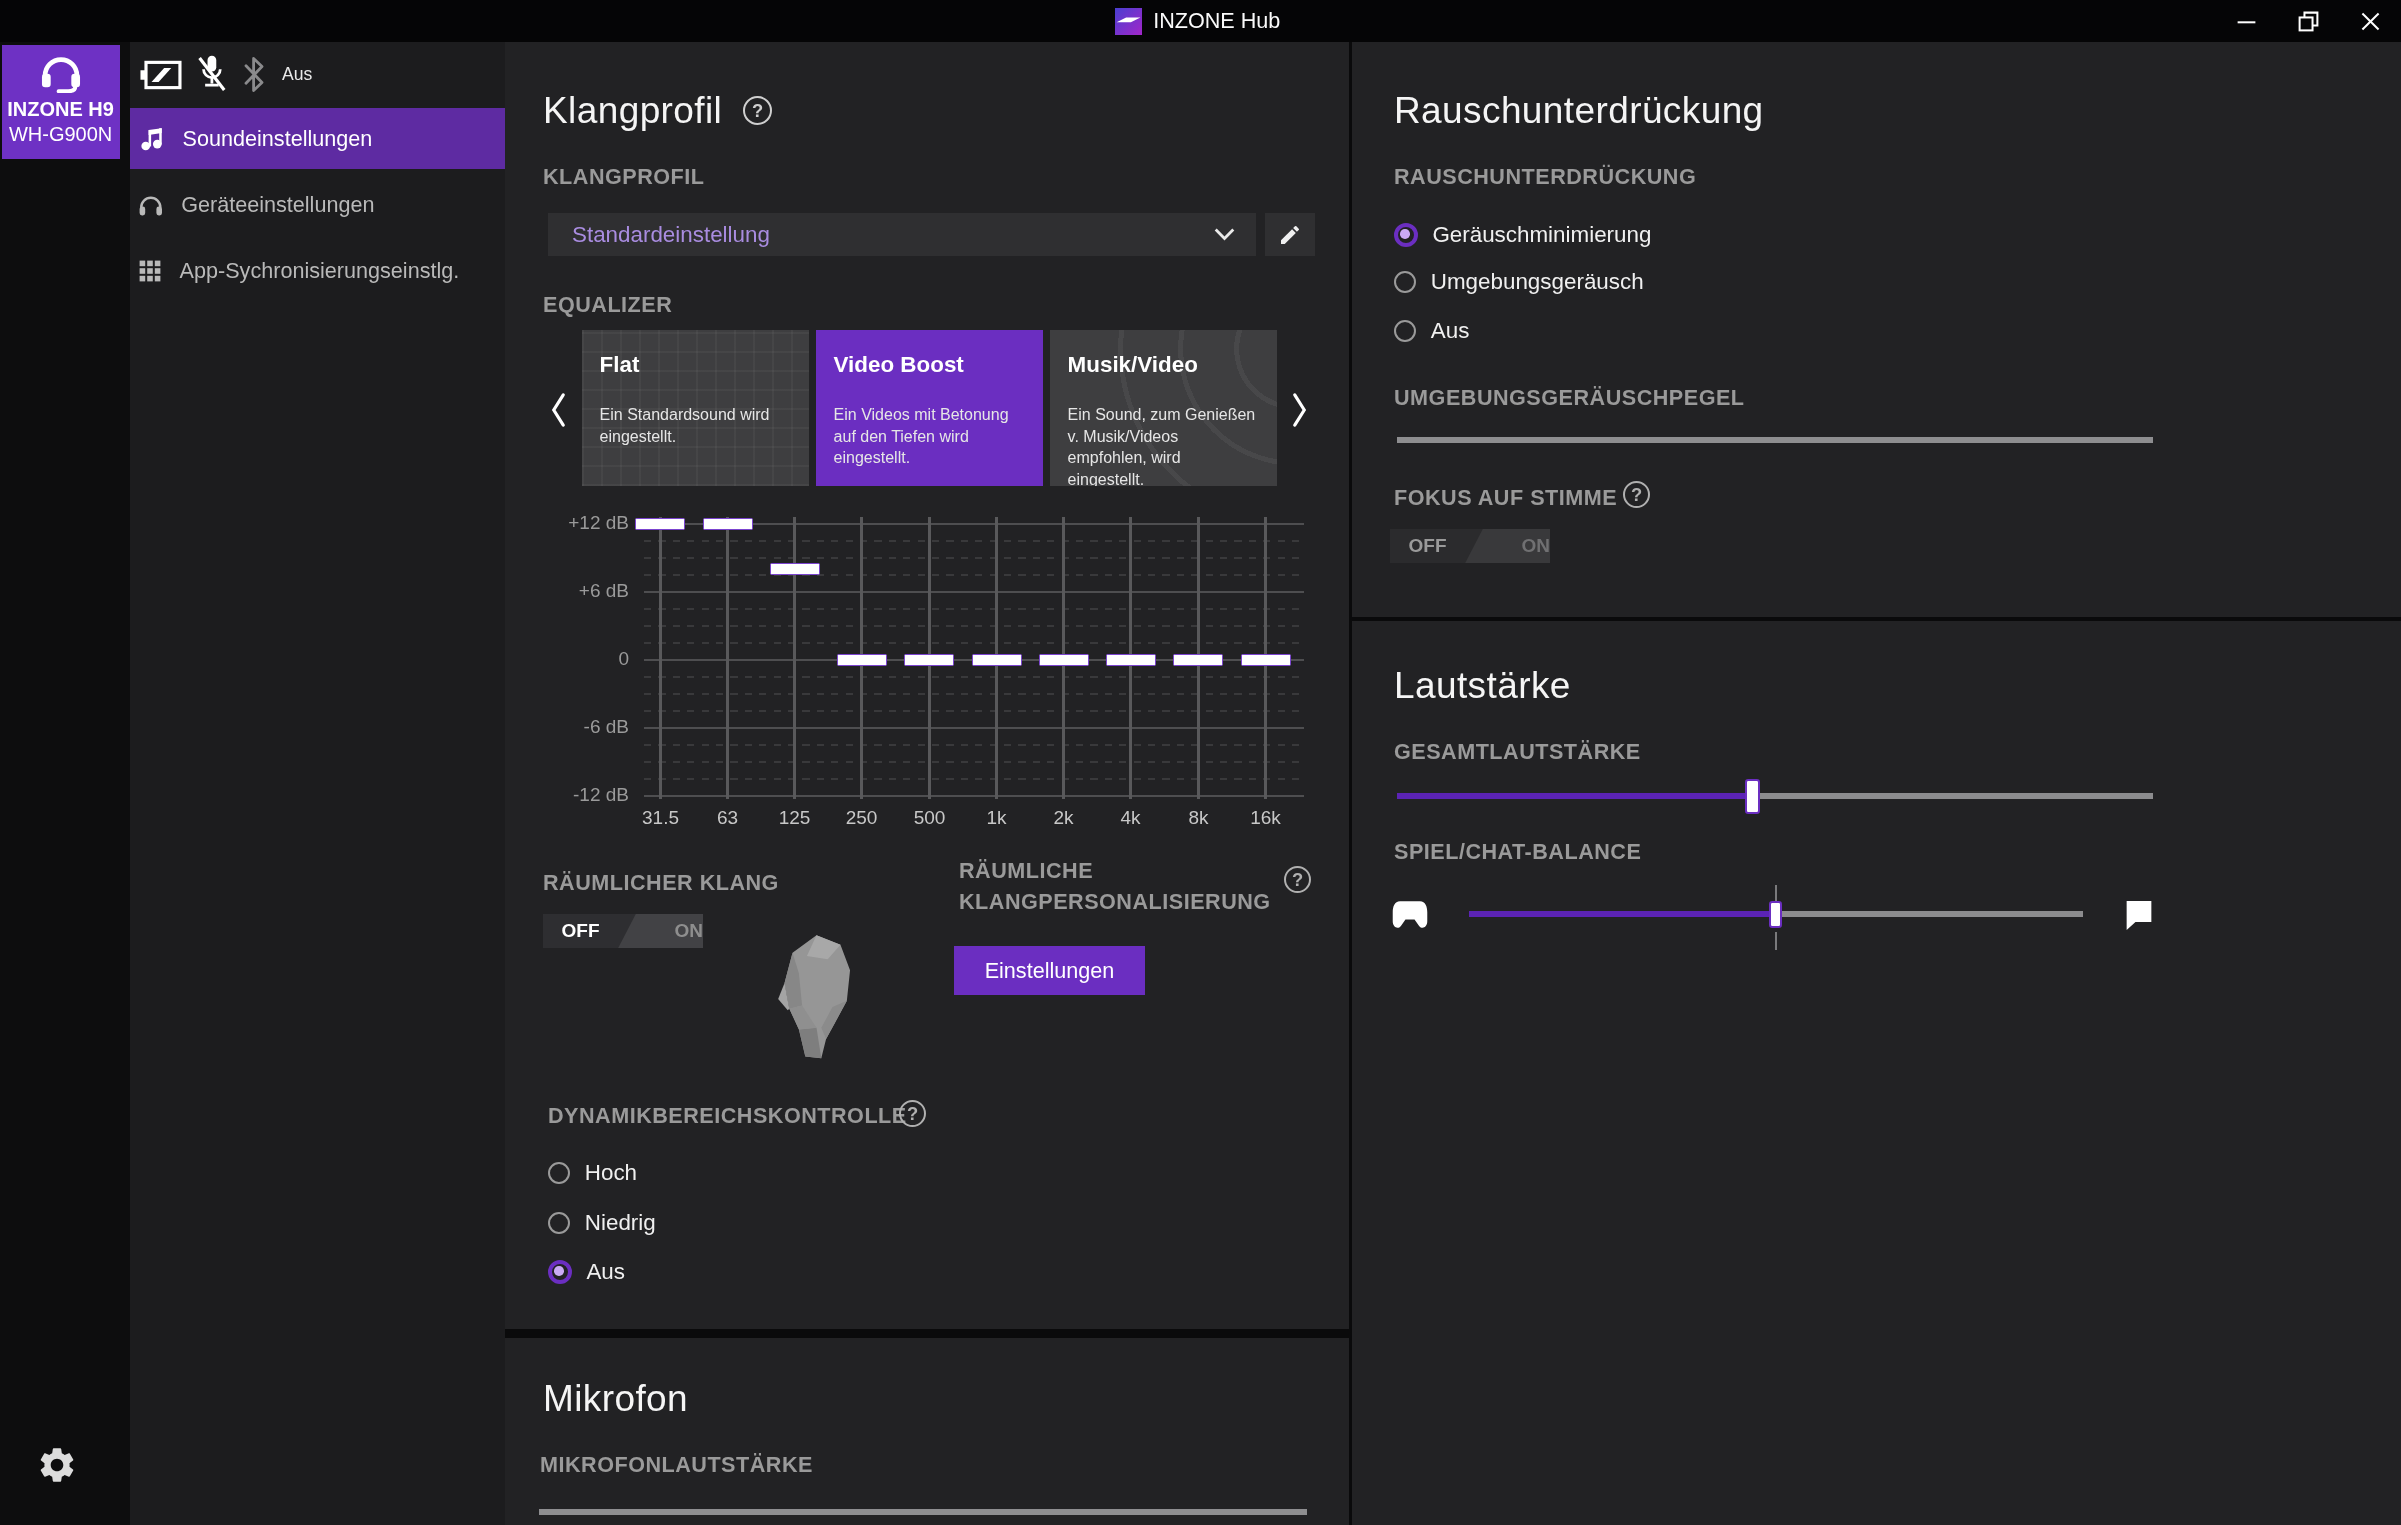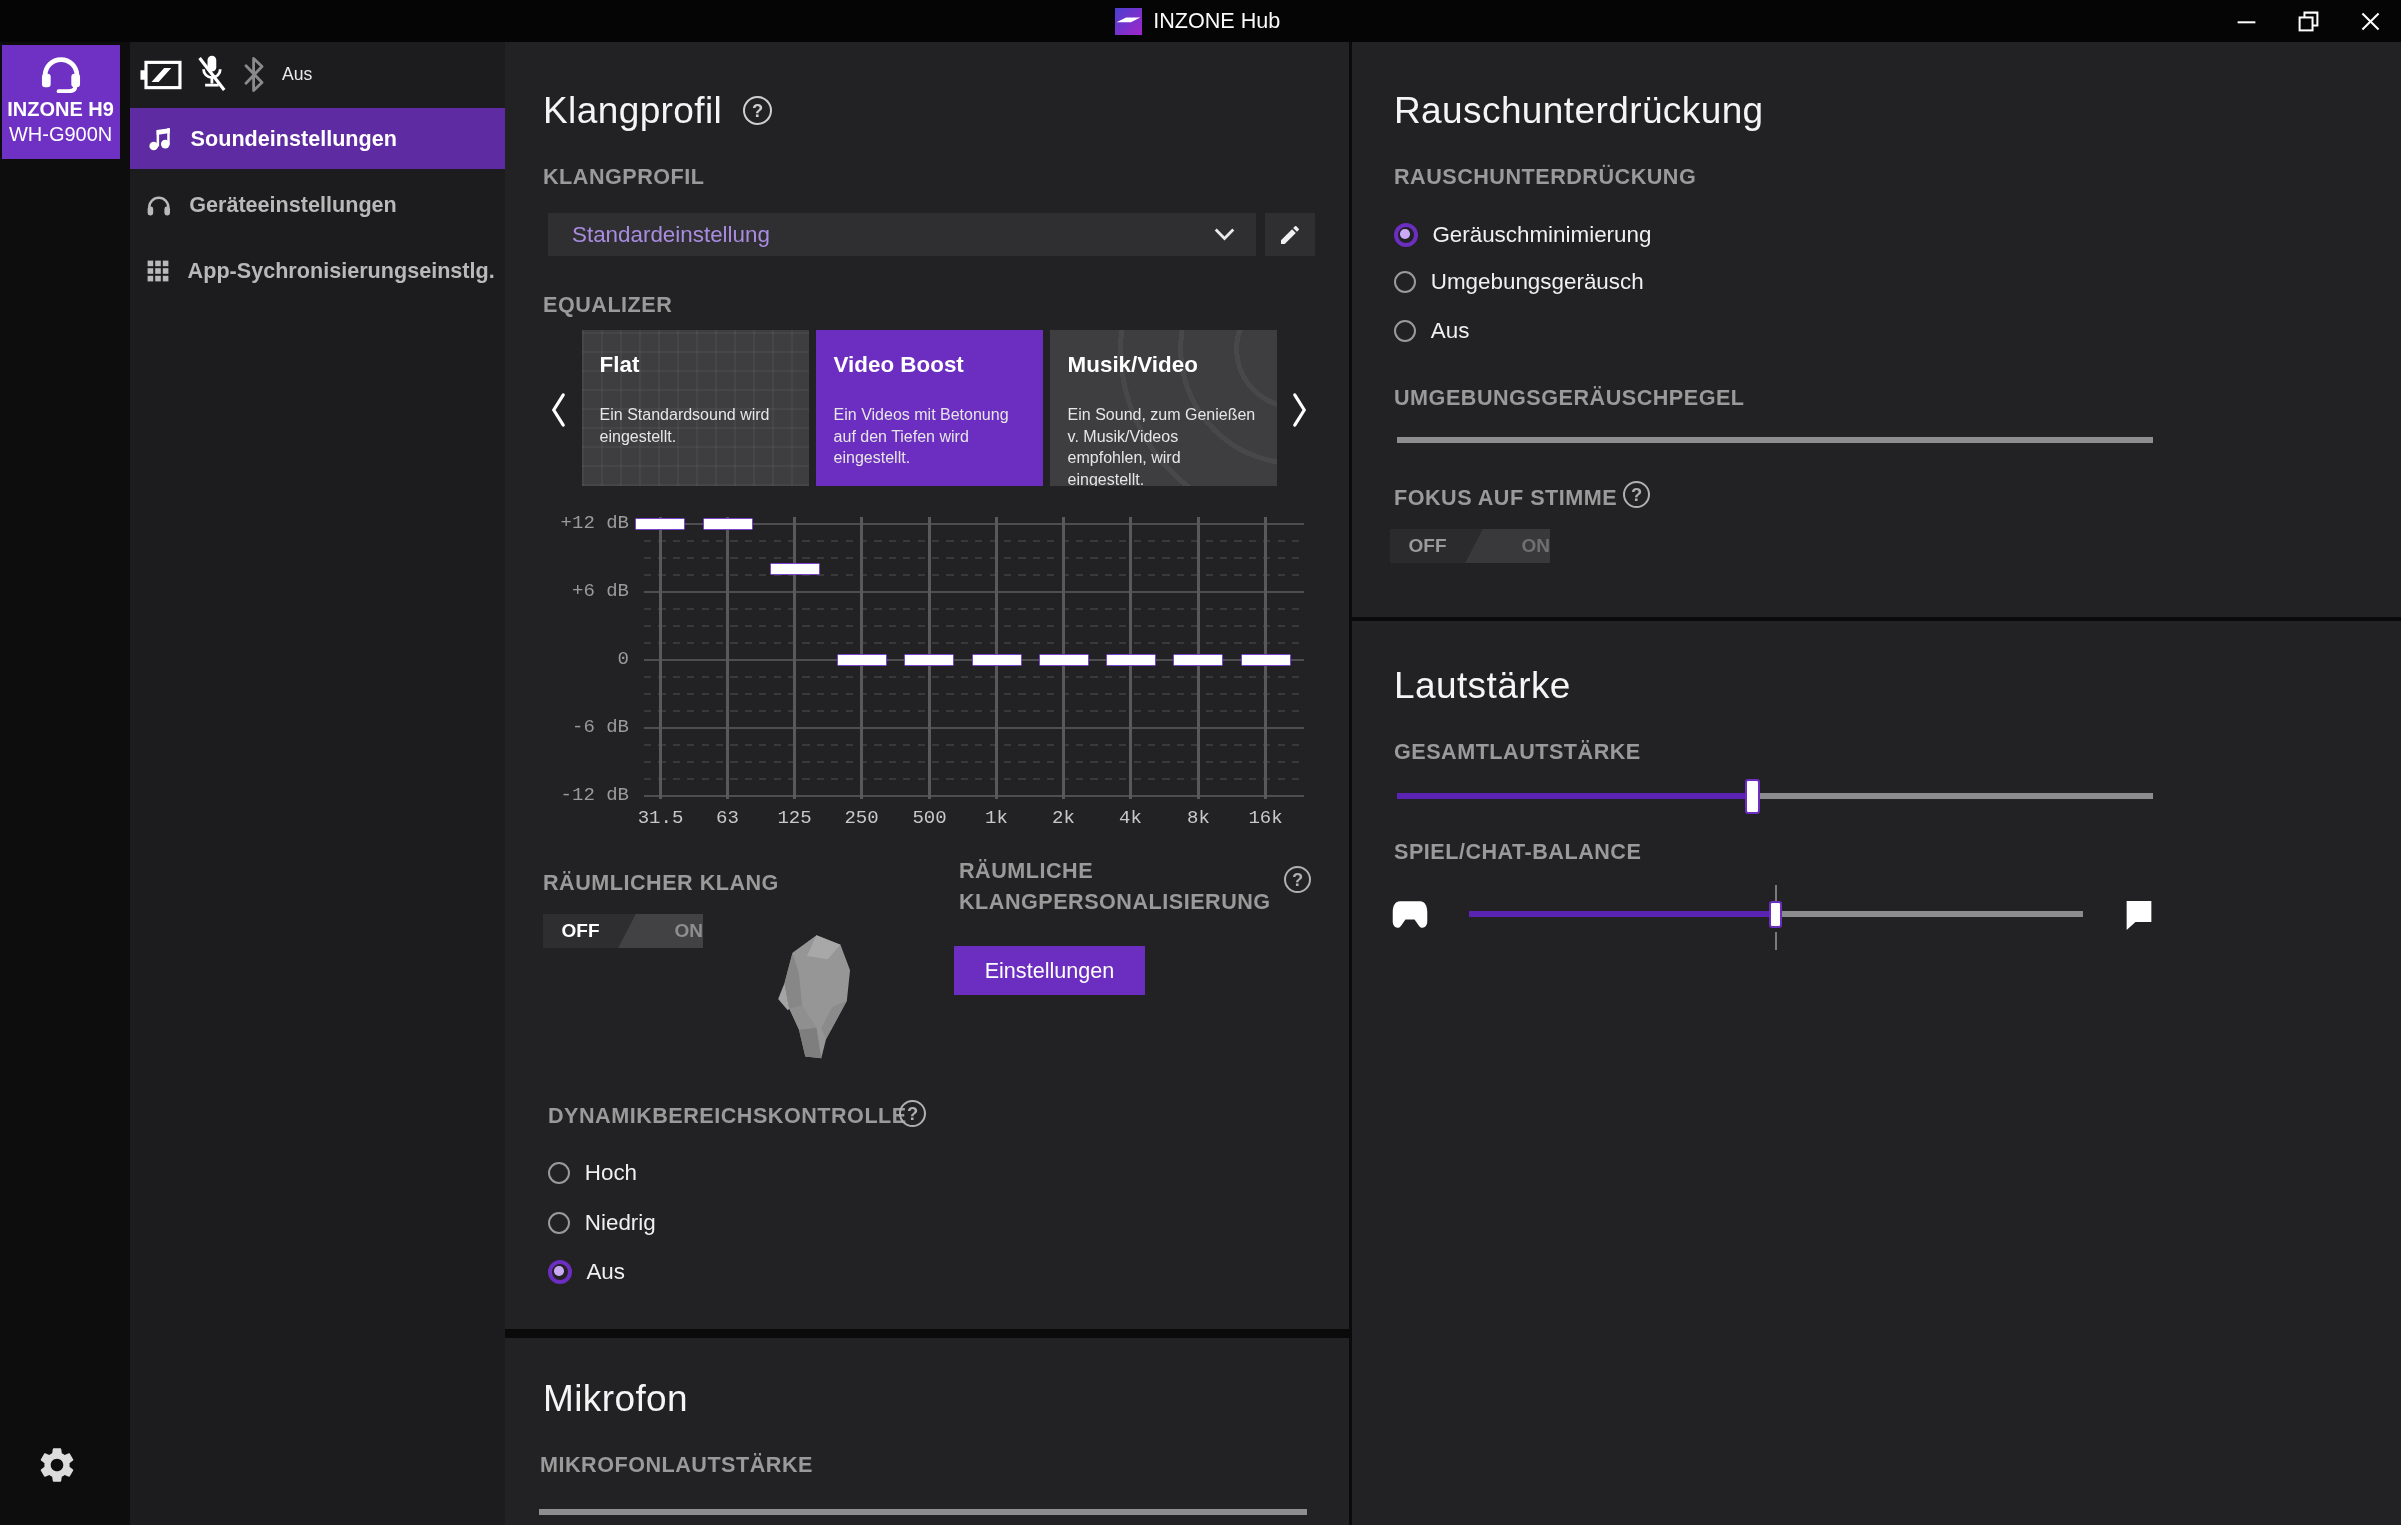--- a/index.html
+++ b/index.html
@@ -21,21 +21,21 @@
   .device-tile { position:absolute; left:1.6px; top:3.2px; width:118px; height:114px; background:#6e31c4; text-align:center; cursor:pointer; }
   .device-tile svg { margin-top:8px; }
   .device-name { font-size:20px; font-weight:700; color:#fff; margin-top:1.6px; }
   .device-model { font-size:20px; color:#fff; margin-top:2.4px; }
   .gear-btn { position:absolute; left:34px; top:1402px; width:45px; height:45px; background:transparent; border:0; cursor:pointer; }
 
   
   .subsidebar { position:absolute; left:130px; top:42px; width:375px; height:1483px; background:#1c1c1e; }
   .status-row { position:absolute; left:0; top:0; width:375px; height:64px; }
   .bt-label { position:absolute; left:152px; top:22.4px; font-size:17.6px; color:#e9e9e9; }
-  .menu-item { position:absolute; left:0; width:430px; height:61px; display:flex; align-items:center; gap:17.6px; padding-left:16px; color:#b9b9b9; cursor:pointer;font-weight:bold; }
+  .menu-item { position:absolute; left:0; width:430px; height:61px; display:flex; align-items:center; gap:17.6px; padding-left:8px; color:#b9b9b9; cursor:pointer; }
   .menu-item .mi-label { font-size:21.6px; }
   .menu-item.on { background:#5e2ba2; color:#ffffff; }
 
   
   .center { position:absolute; left:505px; top:42px; width:844px; height:1483px; background:#0a0a0b; }
   .sound  { position:absolute; left:0; top:0; width:844px; height:1287px; background:#222224; }
   .mic    { position:absolute; left:0; top:1296px; width:844px; height:187px; background:#222224; }
   .rightcol { position:absolute; left:1349px; top:42px; width:1053px; height:1483px; background:#0a0a0b; border-left:3.2px solid #0a0a0b; }
   .noise  { position:absolute; left:0; top:0; width:1053px; height:575px; background:#222224; }
   .volume { position:absolute; left:0; top:579px; width:1053px; height:905px; background:#222224; }
@@ -61,21 +61,21 @@
   .tex-bass   { background-image:repeating-linear-gradient(90deg, rgba(255,255,255,.06) 0 12.8px, transparent 12.8px 27px),
                                  linear-gradient(0deg, rgba(255,255,255,.05), transparent 55%); }
   .tex-music  { background-image:radial-gradient(circle at 108% 12%, transparent 0 56px, rgba(255,255,255,.05) 56px 61px,
                                  transparent 61px 112px, rgba(255,255,255,.05) 112px 117px, transparent 117px 172px,
                                  rgba(255,255,255,.05) 172px 177px, transparent 177px); }
   .card-title { font-size:22.4px; font-weight:700; color:#fff; }
   .card-desc  { font-size:16px; line-height:21.6px; color:#e6e6e6; margin-top:25.6px; }
   .arrow-btn { position:absolute; top:347px; width:35px; height:45px; background:transparent; border:0; cursor:pointer; }
 
   
-  .eq-plot { position:absolute; left:0; top:464px; width:808px; height:336px;font-family:Liberation Mono, monospace; }
+  .eq-plot { position:absolute; left:0; top:464px; width:808px; height:336px; }
   .eq-gridline { position:absolute; left:139px; width:660px; height:1.6px; background:#4e4e50; }
   .eq-minor { position:absolute; left:139px; width:660px; height:1.6px;
               background-image:repeating-linear-gradient(90deg, #39393b 0 7.2px, transparent 7.2px 14.4px); }
   .eq-ylabel { position:absolute; left:0; width:124px; text-align:right; font-size:19px; color:#9a9a9a; }
   .eq-track { position:absolute; top:11.2px; width:3.2px; height:282px; background:#59595b; cursor:pointer; }
   .eq-handle { position:absolute; width:50px; height:12px; background:#ffffff; border:1.6px solid #7b44cf; border-radius:1.6px; cursor:pointer; z-index:2; }
   .eq-xlabel { position:absolute; top:301px; width:67px; text-align:center; font-size:19px; color:#c8c8c8; }
 
   
   .toggle { position:absolute; width:160px; height:34px; background:#424245; border:0; cursor:pointer; overflow:hidden; }

